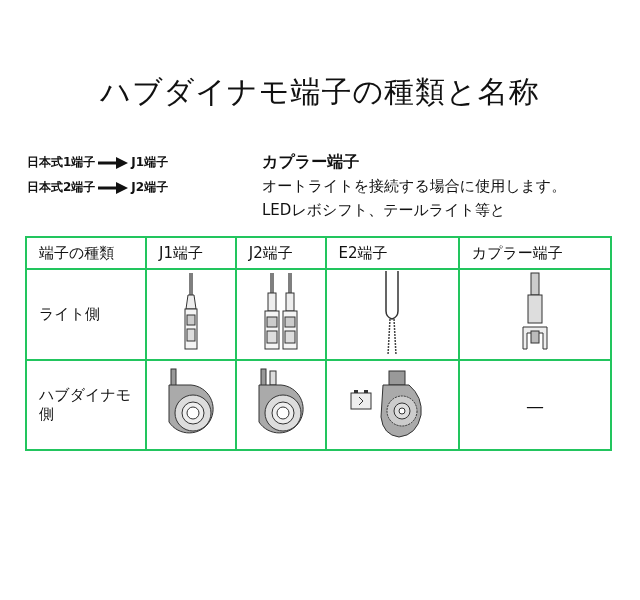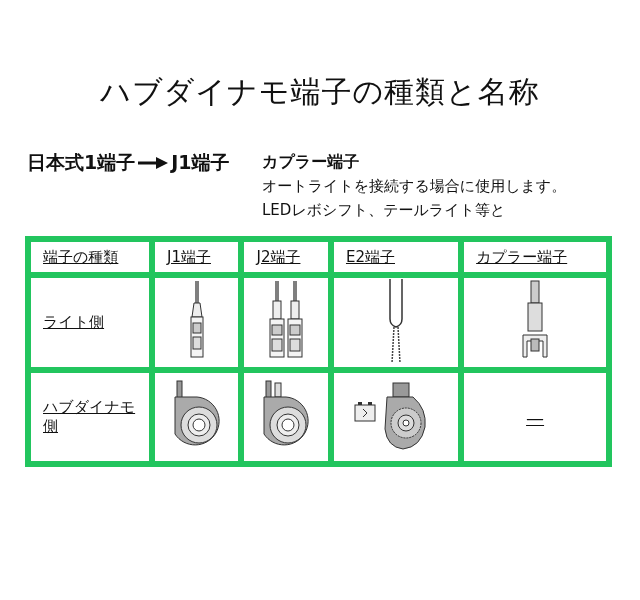--- a/index.html
+++ b/index.html
@@ -1,27 +1,27 @@
 <!DOCTYPE html>
 <html><head>
 <meta charset="utf-8">
 <style>
   html, body { margin: 0; padding: 0; }
   body { width: 640px; height: 600px; background: #ffffff; position: relative; overflow: hidden;
          font-family: "DejaVu Sans", sans-serif; color: #111; }
   .title { position: absolute; left: 0; width: 640px; top: 48px; text-align: center;
            font-size: 30px; font-weight: normal; letter-spacing: 1px; color: #111; margin-top: 24px; }
-  .mapping { position: absolute; left: 27px; top: 150px; font-weight: bold; font-size: 19px; line-height: 25px; }
+  .mapping { position: absolute; left: 27px; top: 150px; font-weight: bold; font-size: 12px; line-height: 25px; }
   .mapping .row { white-space: nowrap; display: flex; align-items: center; }
   .mapping .arrow { display: inline-block; width: 30px; height: 12px; margin: 0 3px; position: relative; }
   .mapping .arrow svg { position: absolute; left: 0; top: 0; }
   .coupler { position: absolute; left: 262px; top: 150px; font-size: 15px; line-height: 24px; }
   .coupler .head { font-weight: bold; font-size: 16px; }
   table.spec { position: absolute; left: 25px; top: 236px; width: 587px; border-collapse: collapse; }
-  table.spec td { border: 6px solid #22c55e; font-size: 15px; padding: 0 0 0 12px; vertical-align: middle; text-decoration: underline; }
+  table.spec td { border: 2px solid #22c55e; font-size: 15px; padding: 0 0 0 12px; vertical-align: middle; }
   table.spec tr.header td { height: 30px; }
   table.spec tr.light td { height: 89px; }
   table.spec tr.hub td { height: 88px; }
   table.spec td.img { text-align: center; padding: 0; }
   table.spec td.dash { text-align: center; padding: 0; font-size: 18px; }
   .col0 { width: 106px; }
 </style>
 </head>
 <body>
 
@@ -30,20 +30,30 @@
 <div class="mapping">
   <div class="row">
     <span>日本式1端子</span>
     <span class="arrow">
         <svg width="30" height="12">
           <line x1="0" y1="6" x2="20" y2="6" stroke="#111" stroke-width="3"></line>
           <polygon points="18,0 30,6 18,12" fill="#111"></polygon>
         </svg>
       </span>
     <span>J1端子</span>
+  </div>
+  <div class="row">
+    <span>日本式2端子</span>
+    <span class="arrow">
+        <svg width="30" height="12">
+          <line x1="0" y1="6" x2="20" y2="6" stroke="#111" stroke-width="3"></line>
+          <polygon points="18,0 30,6 18,12" fill="#111"></polygon>
+        </svg>
+      </span>
+    <span>J2端子</span>
   </div>
 </div>
 
 <div class="coupler">
   <div class="head">カプラー端子</div>
   <div>オートライトを接続する場合に使用します。</div>
   <div>LEDレボシフト、テールライト等と</div>
 </div>
 
 <table class="spec">

